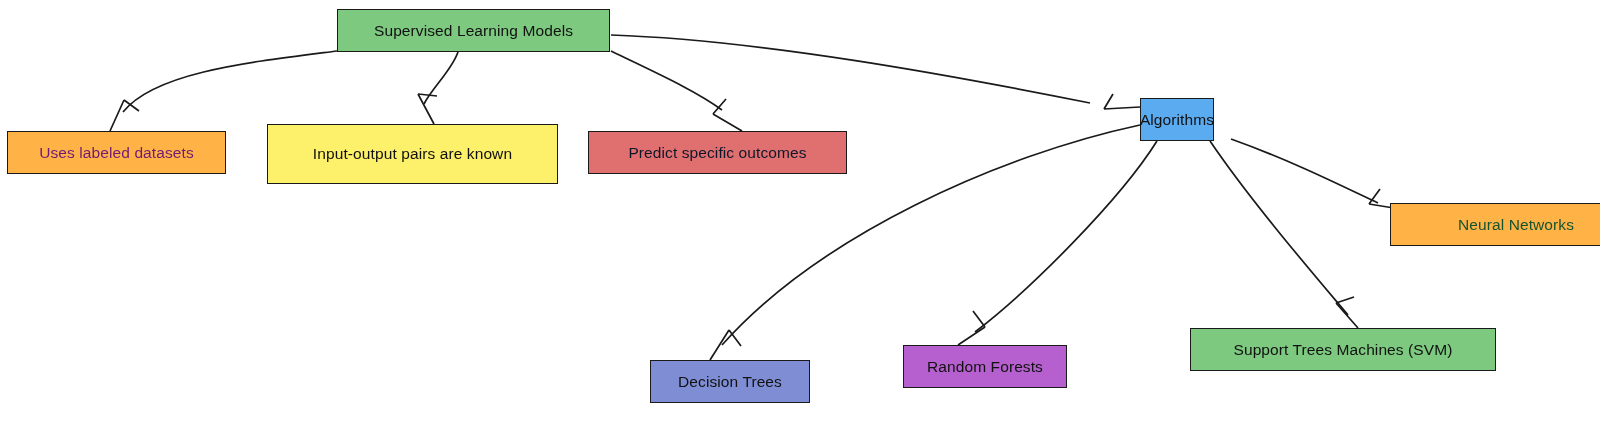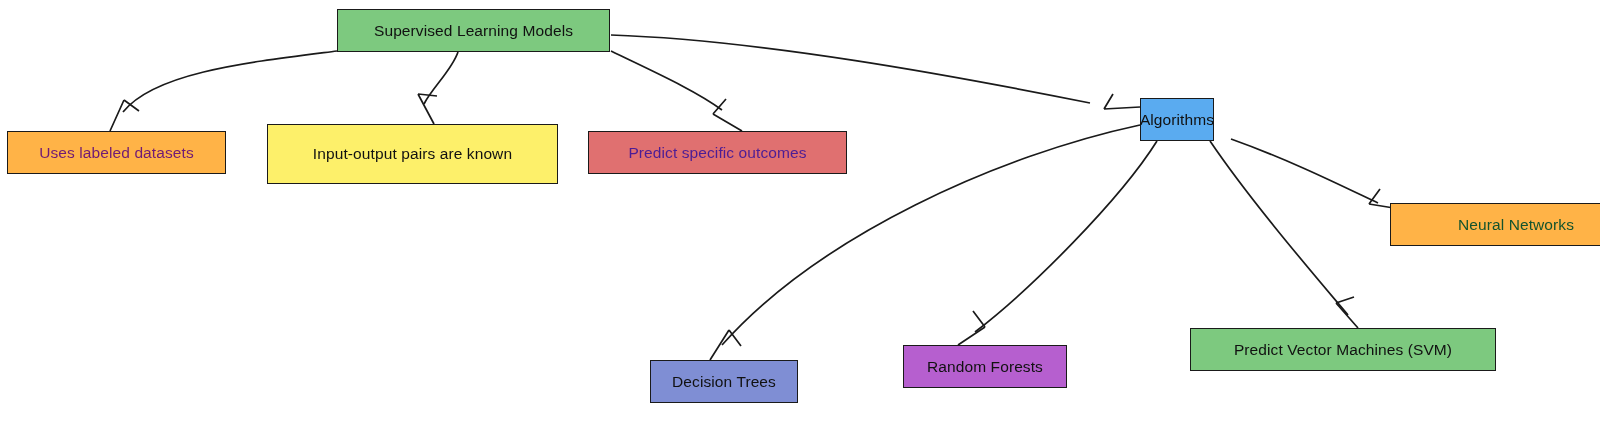--- a/index.html
+++ b/index.html
@@ -99,37 +99,37 @@
   </div>
 
   <div class="node" id="node-uses_labeled_datasets" style="left: 7px; top: 131px; width: 219px; height: 43px; background: rgb(255, 179, 71); border-color: rgb(26, 26, 26); color: #701a75;">
     <span class="node-label">Uses labeled datasets</span>
   </div>
 
   <div class="node" id="node-input_output_pairs_are_known" style="left: 267px; top: 124px; width: 291px; height: 60px; background: rgb(253, 240, 106); border-color: rgb(26, 26, 26); color: rgb(17, 17, 17);">
     <span class="node-label">Input-output pairs are known</span>
   </div>
 
-  <div class="node" id="node-predict_specific_outcomes" style="left: 588px; top: 131px; width: 259px; height: 43px; background: rgb(224, 112, 112); border-color: rgb(26, 26, 26); color: #4c1d95;">
+  <div class="node" id="node-predict_specific_outcomes" style="left: 588px; top: 131px; width: 259px; height: 43px; background: rgb(224, 112, 112); border-color: rgb(26, 26, 26); color: #0f172a;">
     <span class="node-label">Predict specific outcomes</span>
   </div>
 
   <div class="node" id="node-algorithms" style="left: 1140px; top: 98px; width: 74px; height: 43px; background: rgb(90, 171, 240); border-color: rgb(26, 26, 26); color: rgb(17, 17, 17);">
     <span class="node-label">Algorithms</span>
   </div>
 
   <div class="node" id="node-neural_networks" style="left: 1390px; top: 203px; width: 252px; height: 43px; background: rgb(255, 179, 71); border-color: rgb(26, 26, 26); color: #14532d; align-items: center;">
     <span class="node-label">Neural Networks</span>
   </div>
 
   <div class="node" id="node-support_vector_machines" style="left: 1190px; top: 328px; width: 306px; height: 43px; background: rgb(125, 201, 127); border-color: rgb(26, 26, 26); color: rgb(17, 17, 17);">
-    <span class="node-label">Predict Vector Machines (SVM)</span>
+    <span class="node-label">Support Trees Machines (SVM)</span>
   </div>
 
   <div class="node" id="node-random_forests" style="left: 903px; top: 345px; width: 164px; height: 43px; background: rgb(182, 95, 207); border-color: rgb(26, 26, 26); color: rgb(17, 17, 17);">
     <span class="node-label">Random Forests</span>
   </div>
 
-  <div class="node" id="node-decision_trees" style="left: 650px; top: 360px; width: 148px; height: 43px; background: rgb(127, 142, 212); border-color: rgb(26, 26, 26); color: rgb(17, 17, 17);">
+  <div class="node" id="node-decision_trees" style="left: 650px; top: 360px; width: 160px; height: 43px; background: rgb(127, 142, 212); border-color: rgb(26, 26, 26); color: rgb(17, 17, 17);">
     <span class="node-label">Decision Trees</span>
   </div>
 
 </div>
 
 </body></html>

